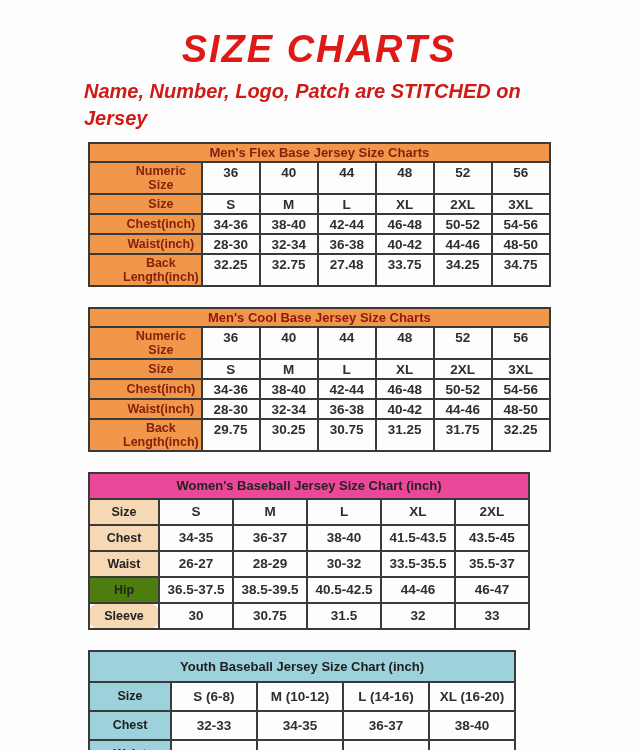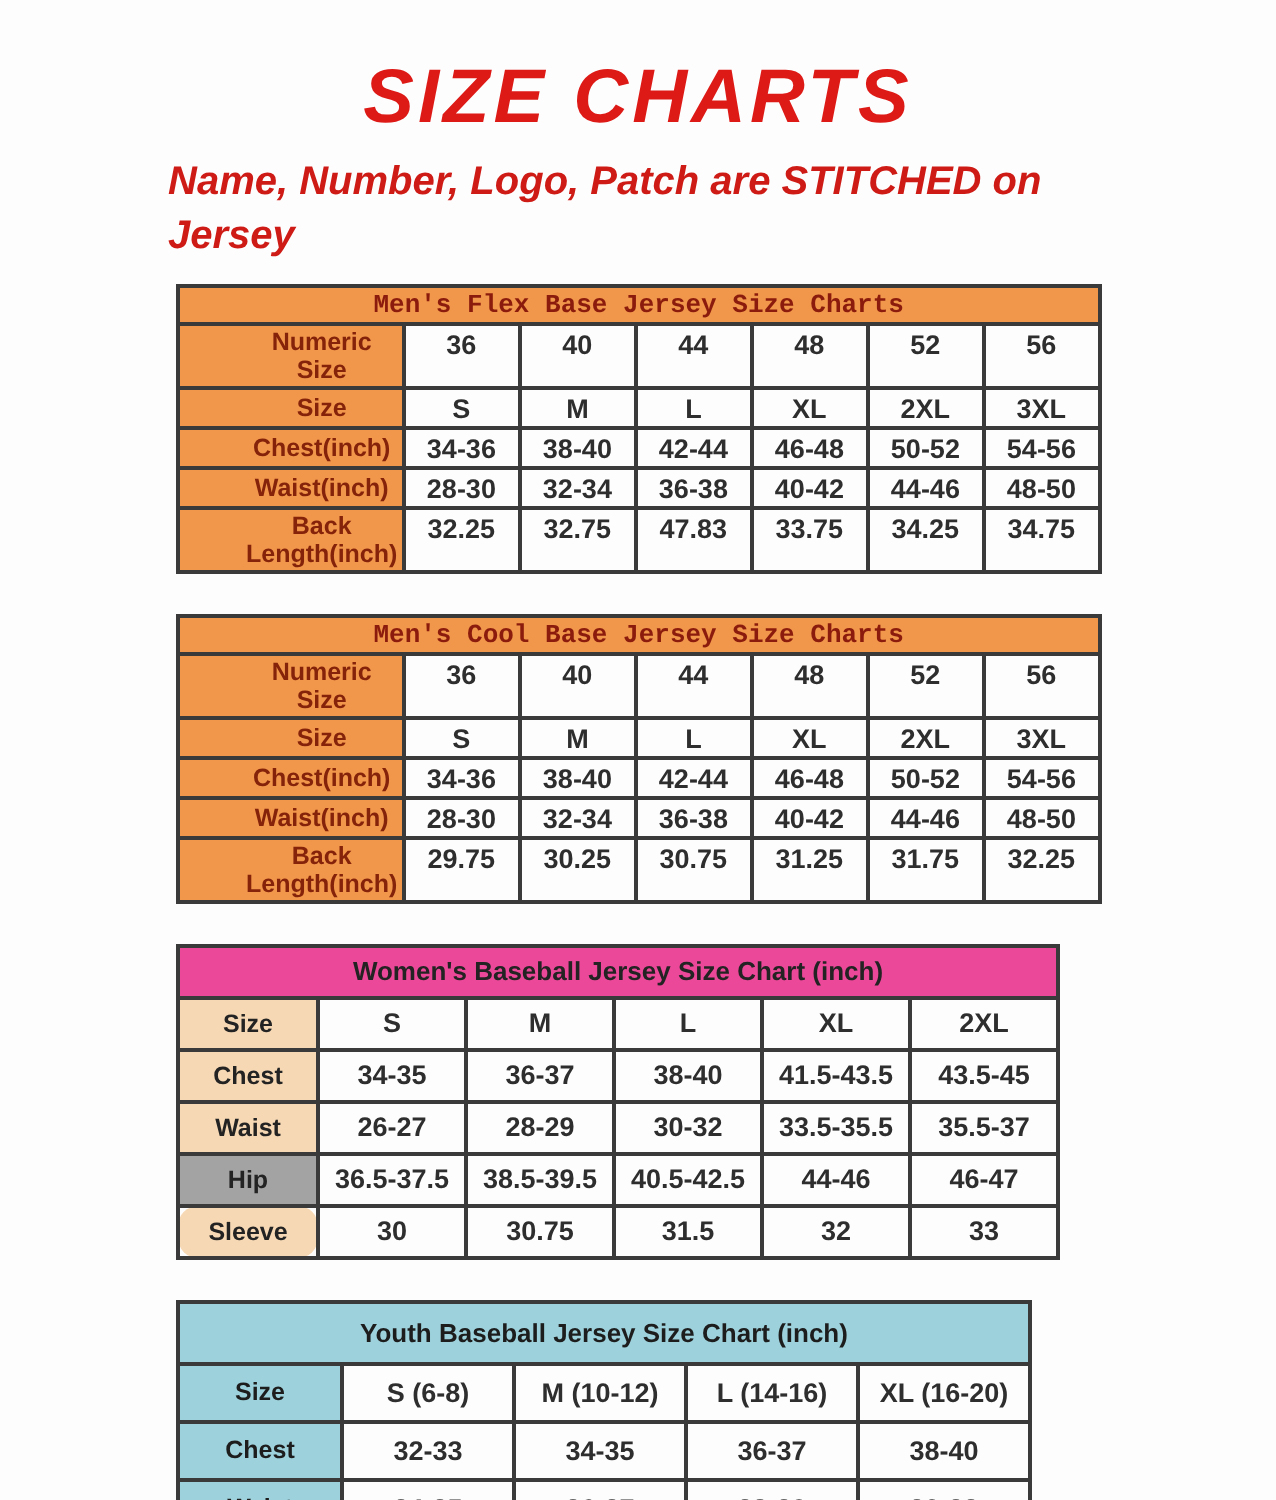--- a/index.html
+++ b/index.html
@@ -37,21 +37,21 @@
     border: 2px solid #3a3a3a;
     font-weight: bold;
     text-align: center;
     padding: 1px 2px;
   }
   .size-table td { color: #2e2e2e; font-size: 13.5px; }
   .size-table .ttl { font-size: 13px; }
   .size-table .lbl { white-space: pre-line; font-size: 12.5px; vertical-align: middle; }
 
   
-  .t-men .ttl { height: 18px; font-family: Liberation Mono, monospace; }
+  .t-men .ttl { height: 18px; }
   .t-men tr { height: 19px; }
   .t-men .lbl { width: 86px; padding-left: 33px; }
   .t-men td { width: 58px; vertical-align: top; padding-top: 2px; margin-left: 25px; }
 
   
   .t-women .ttl { height: 26px; }
   .t-women tr { height: 26px; }
   .t-women .lbl { width: 70px; }
   .t-women td { width: 74px; vertical-align: middle; }
 
@@ -108,21 +108,21 @@
             <td>36-38</td>
             <td>40-42</td>
             <td>44-46</td>
             <td>48-50</td>
           </tr>
           <tr>
             <th class="lbl" style="background: rgb(240, 151, 75); color: rgb(132, 34, 10);">Back
 Length(inch)</th>
             <td>32.25</td>
             <td>32.75</td>
-            <td>47.83</td>
+            <td>27.48</td>
             <td>33.75</td>
             <td>34.25</td>
             <td>34.75</td>
           </tr>
         </tbody>
       </table>
       <table class="size-table t-men">
         <tbody>
           <tr>
             <th colspan="7" class="ttl" style="background: rgb(240, 151, 75); color: rgb(139, 27, 12);">Men's Cool Base Jersey Size Charts</th>
@@ -199,21 +199,21 @@
           </tr>
           <tr>
             <th class="lbl" style="background: rgb(246, 216, 180); color: rgb(35, 35, 35);">Waist</th>
             <td>26-27</td>
             <td>28-29</td>
             <td>30-32</td>
             <td>33.5-35.5</td>
             <td>35.5-37</td>
           </tr>
           <tr>
-            <th class="lbl" style="background: #a3a3a3; color: rgb(35, 35, 35);">Hip</th>
+            <th class="lbl" style="background: #4d7c0f; color: rgb(35, 35, 35);">Hip</th>
             <td>36.5-37.5</td>
             <td>38.5-39.5</td>
             <td>40.5-42.5</td>
             <td>44-46</td>
             <td>46-47</td>
           </tr>
           <tr>
             <th class="lbl" style="background: rgb(246, 216, 180); color: rgb(35, 35, 35); border-radius: 10px;">Sleeve</th>
             <td>30</td>
             <td>30.75</td>

